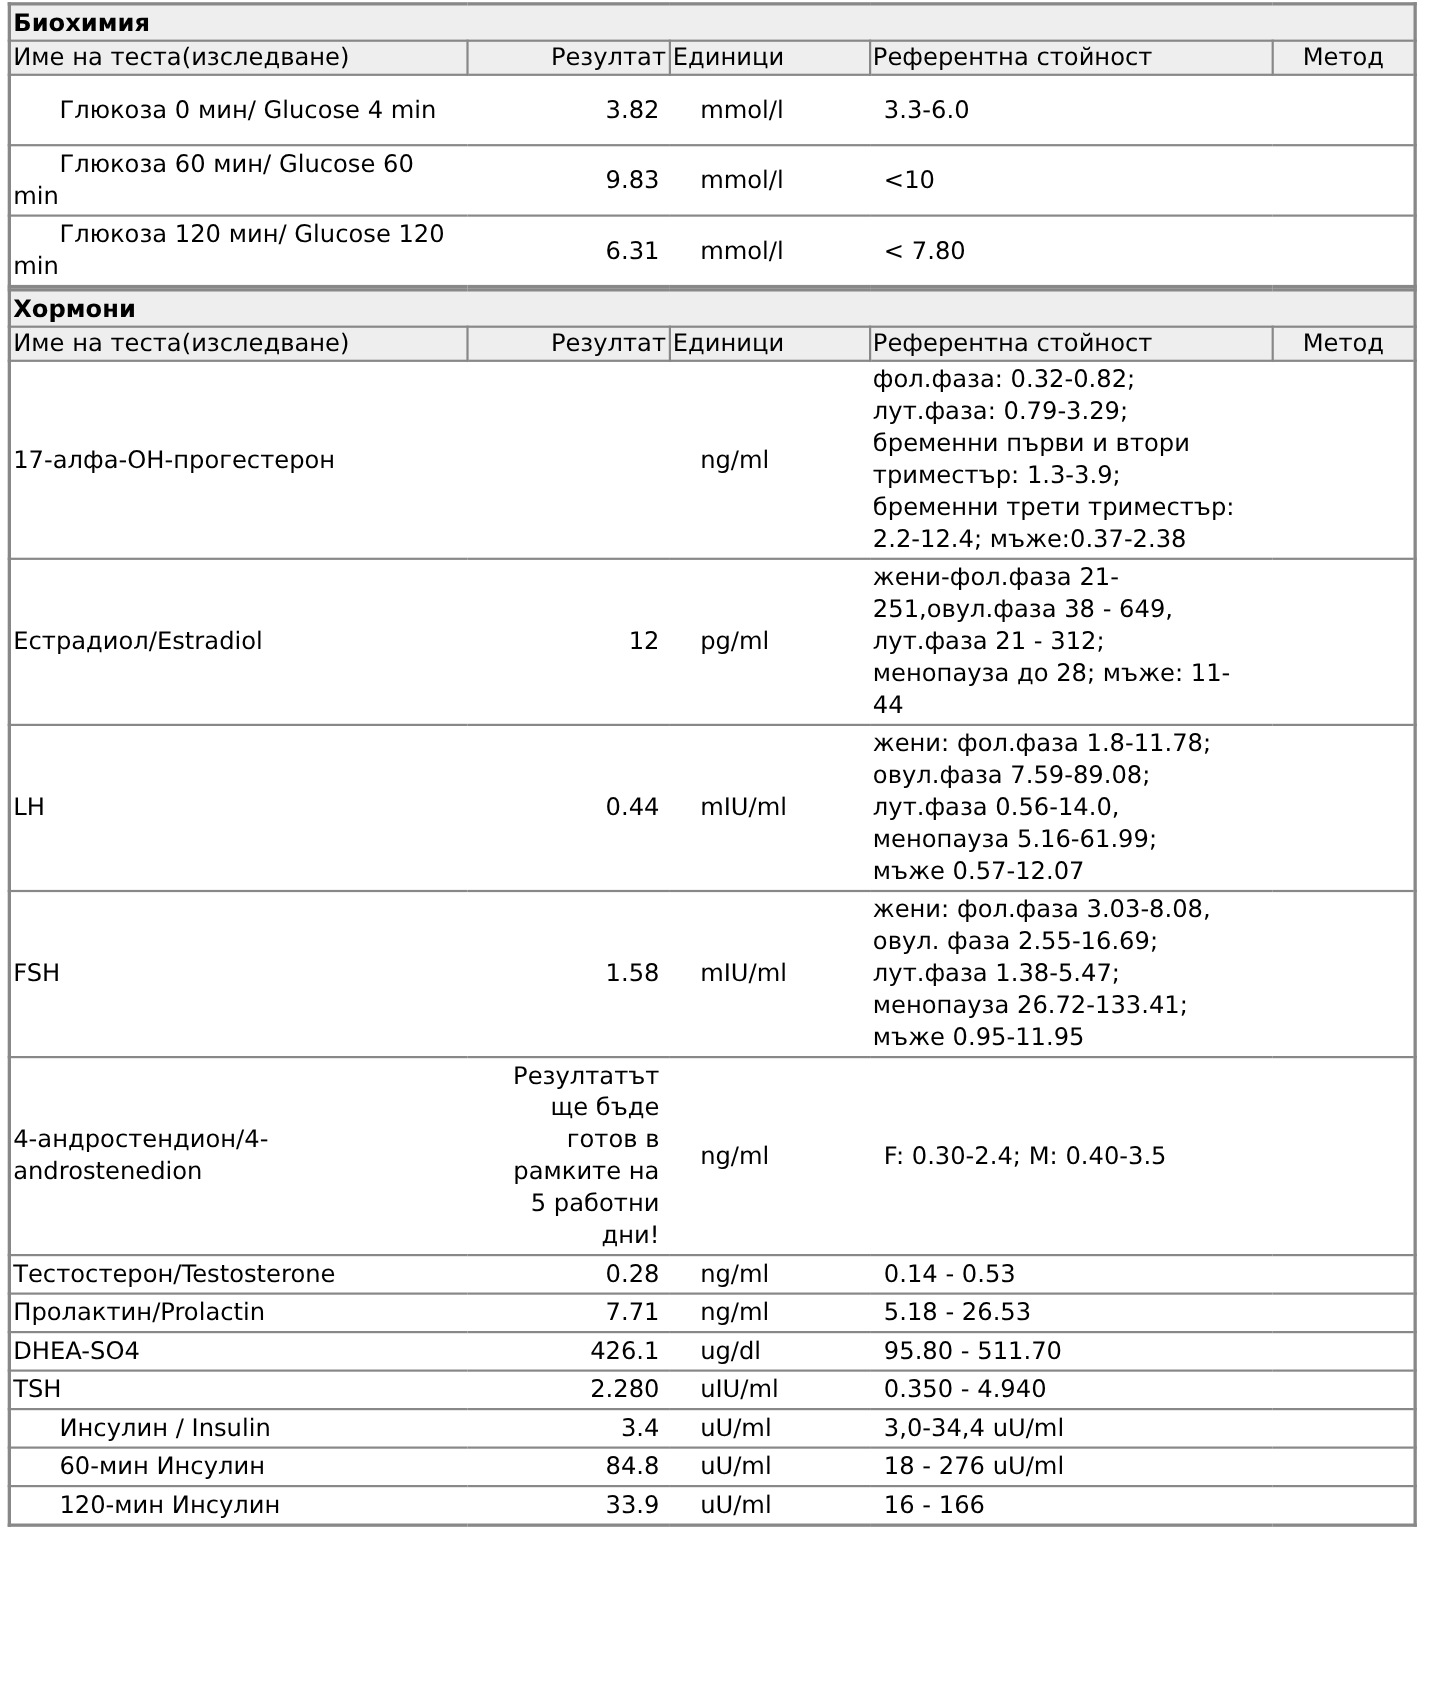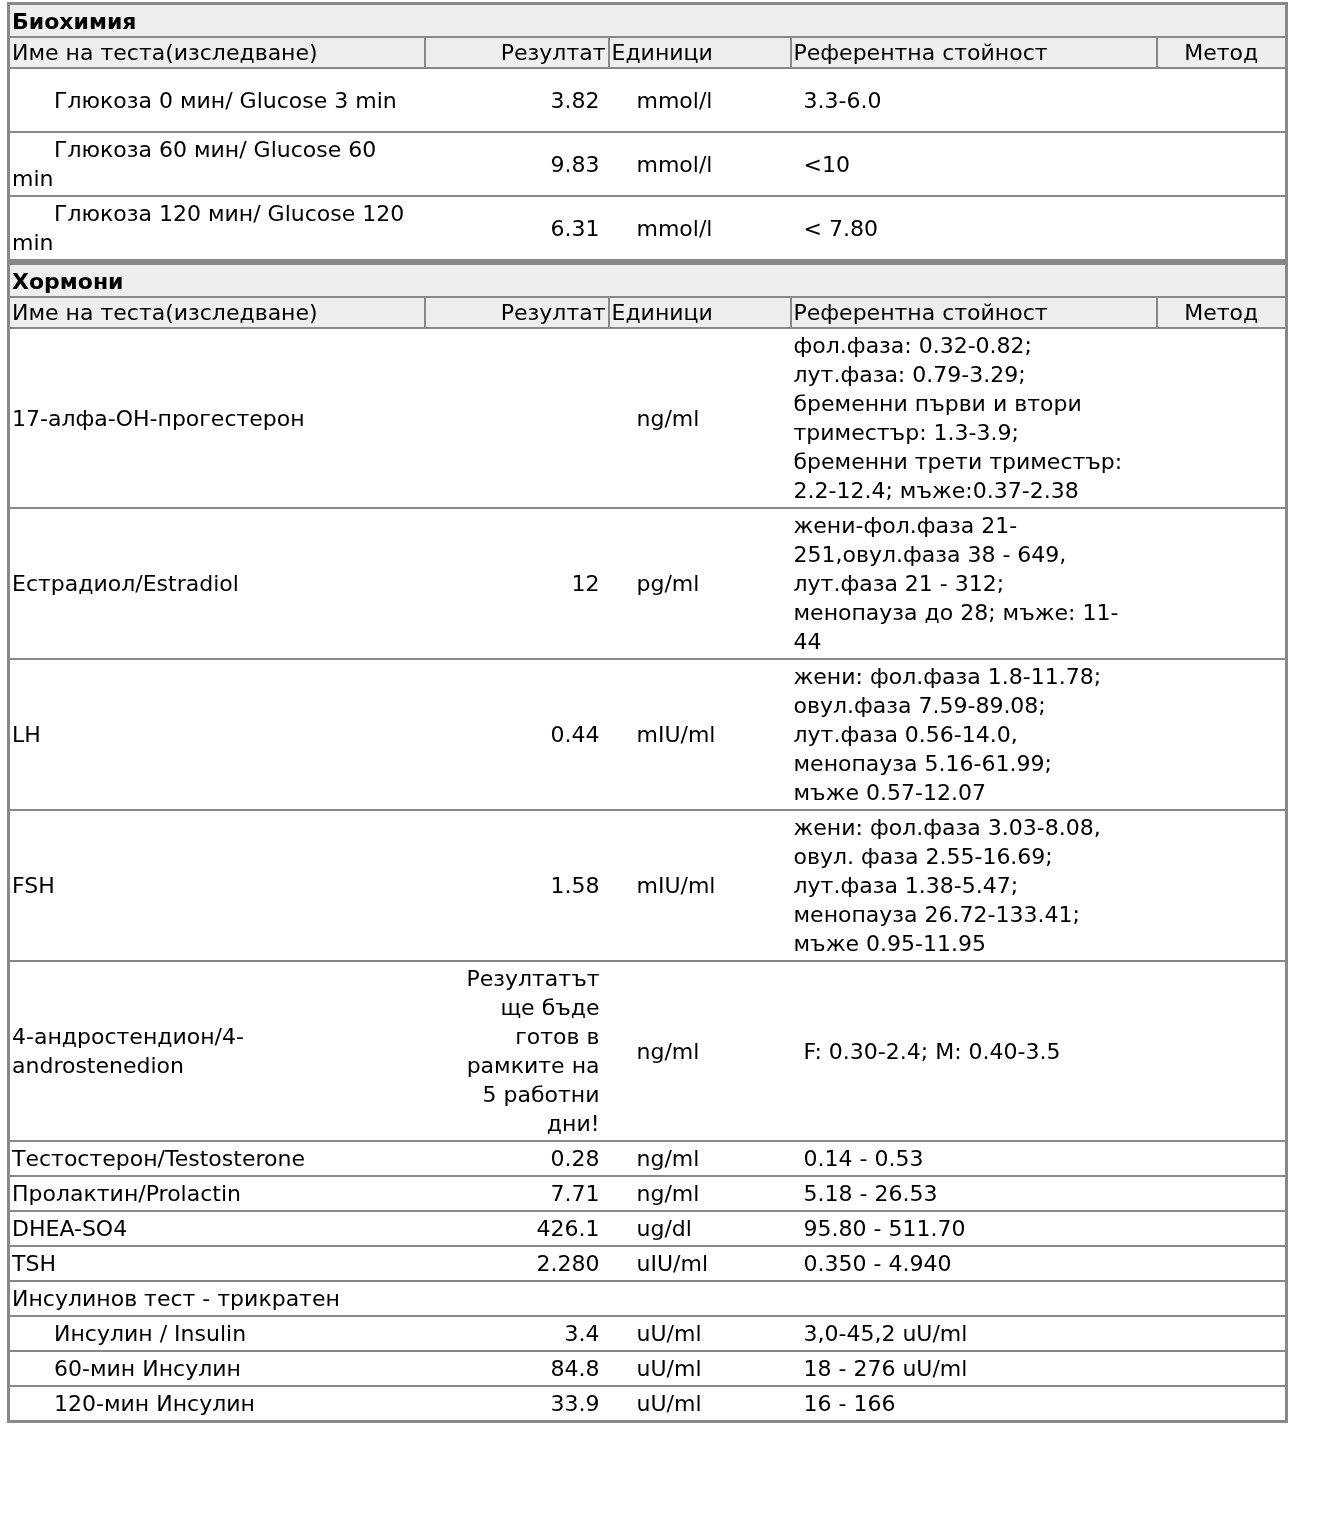--- a/index.html
+++ b/index.html
@@ -48,21 +48,21 @@
       <td colspan="5">Биохимия</td>
     </tr>
     <tr class="hdr">
       <th>Име на теста(изследване)</th>
       <th class="r">Резултат</th>
       <th>Единици</th>
       <th>Референтна стойност</th>
       <th class="center">Метод</th>
     </tr>
     <tr class="r64">
-      <td class="name wrapname"><span style="padding-left:42px">Глюкоза 0 мин/ Glucose 3 min</span></td>
+      <td class="name wrapname"><span style="padding-left:42px">Глюкоза 0 мин/ Glucose 4 min</span></td>
       <td class="res">3.82</td>
       <td class="unit">mmol/l</td>
       <td class="ref">3.3-6.0</td>
       <td></td>
     </tr>
     <tr class="r64">
       <td class="name wrapname"><span style="padding-left:42px">Глюкоза 60 мин/ Glucose 60 min</span></td>
       <td class="res">9.83</td>
       <td class="unit">mmol/l</td>
       <td class="ref">&lt;10</td>
@@ -195,31 +195,24 @@
       <td></td>
     </tr>
     <tr class="r33">
       <td class="name">TSH</td>
       <td class="res">2.280</td>
       <td class="unit">uIU/ml</td>
       <td class="ref">0.350 - 4.940</td>
       <td></td>
     </tr>
     <tr class="r33">
-      <td class="name">Инсулинов тест - трикратен</td>
-      <td class="res"></td>
-      <td class="unit"></td>
-      <td class="ref"></td>
-      <td></td>
-    </tr>
-    <tr class="r33">
       <td class="name indent">Инсулин / Insulin</td>
       <td class="res">3.4</td>
       <td class="unit">uU/ml</td>
-      <td class="ref">3,0-45,2 uU/ml</td>
+      <td class="ref">3,0-34,4 uU/ml</td>
       <td></td>
     </tr>
     <tr class="r33">
       <td class="name indent">60-мин Инсулин</td>
       <td class="res">84.8</td>
       <td class="unit">uU/ml</td>
       <td class="ref">18 - 276 uU/ml</td>
       <td></td>
     </tr>
     <tr class="r33">

